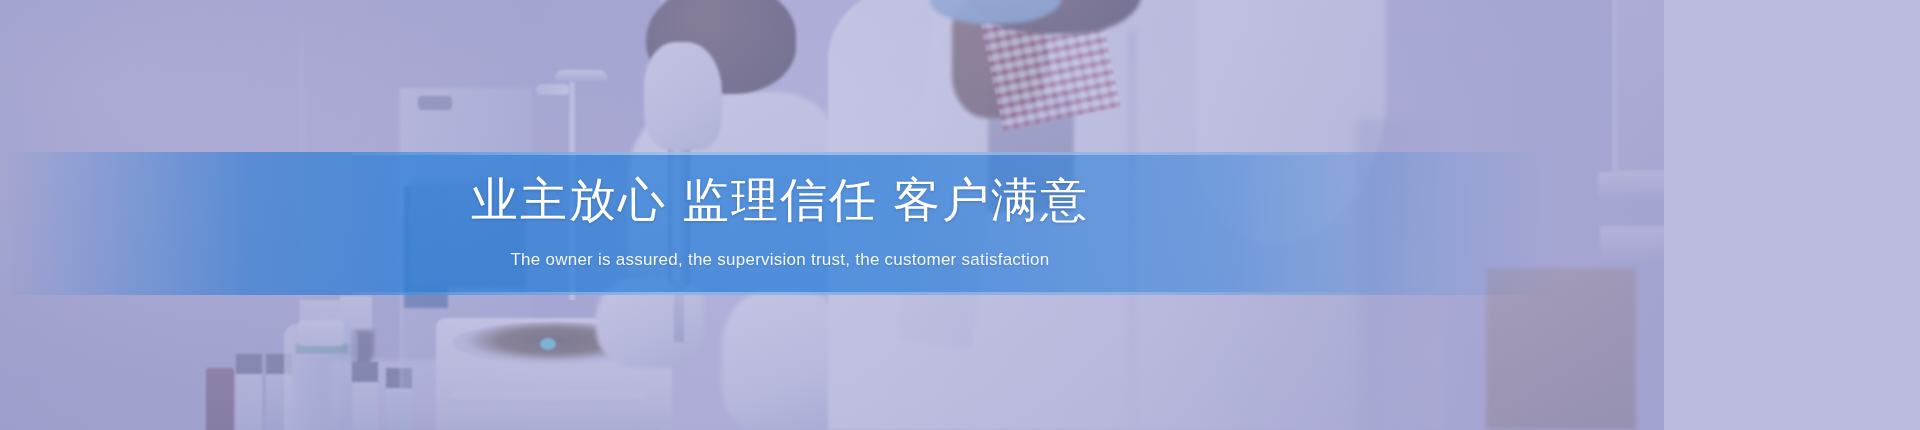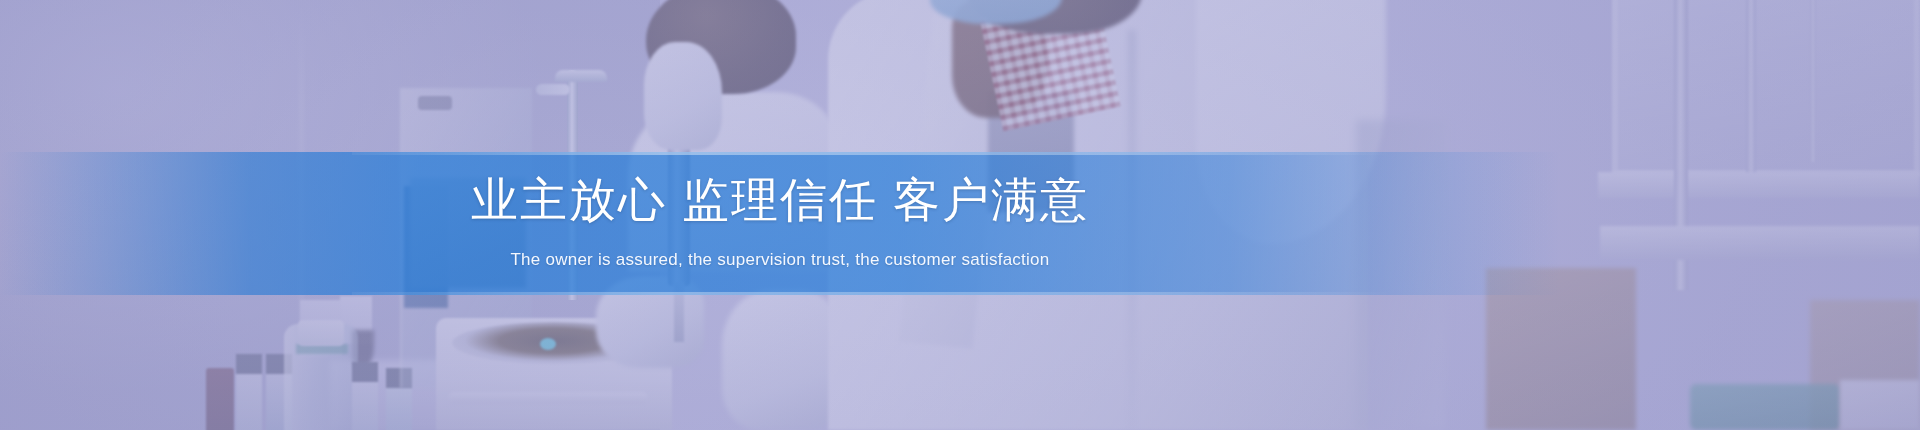--- a/index.html
+++ b/index.html
@@ -6,21 +6,21 @@
 
   html, body {
     width:1920px; height:430px;
     overflow:hidden;
     background:#b9bade;
     font-family:"Liberation Sans", sans-serif;
   }
 
   .banner {
     position:relative;
-    width:1920px;
+    width:1664px;
     height:430px;
     overflow:hidden;
   }
 
   
   .photo {
     position:absolute;
     inset:0;
     background:#c3c2e2;
     overflow:hidden;

